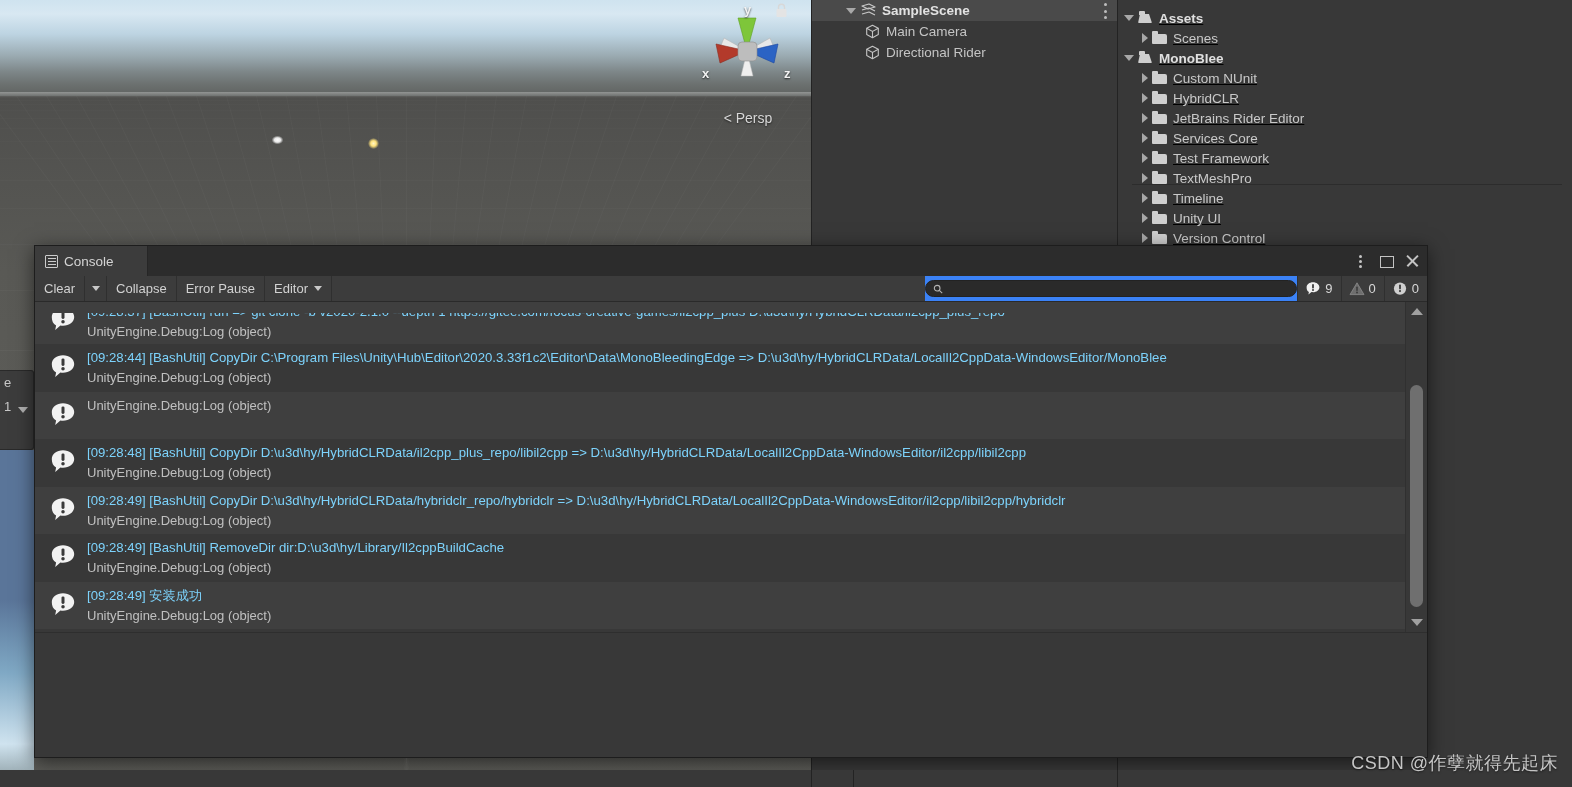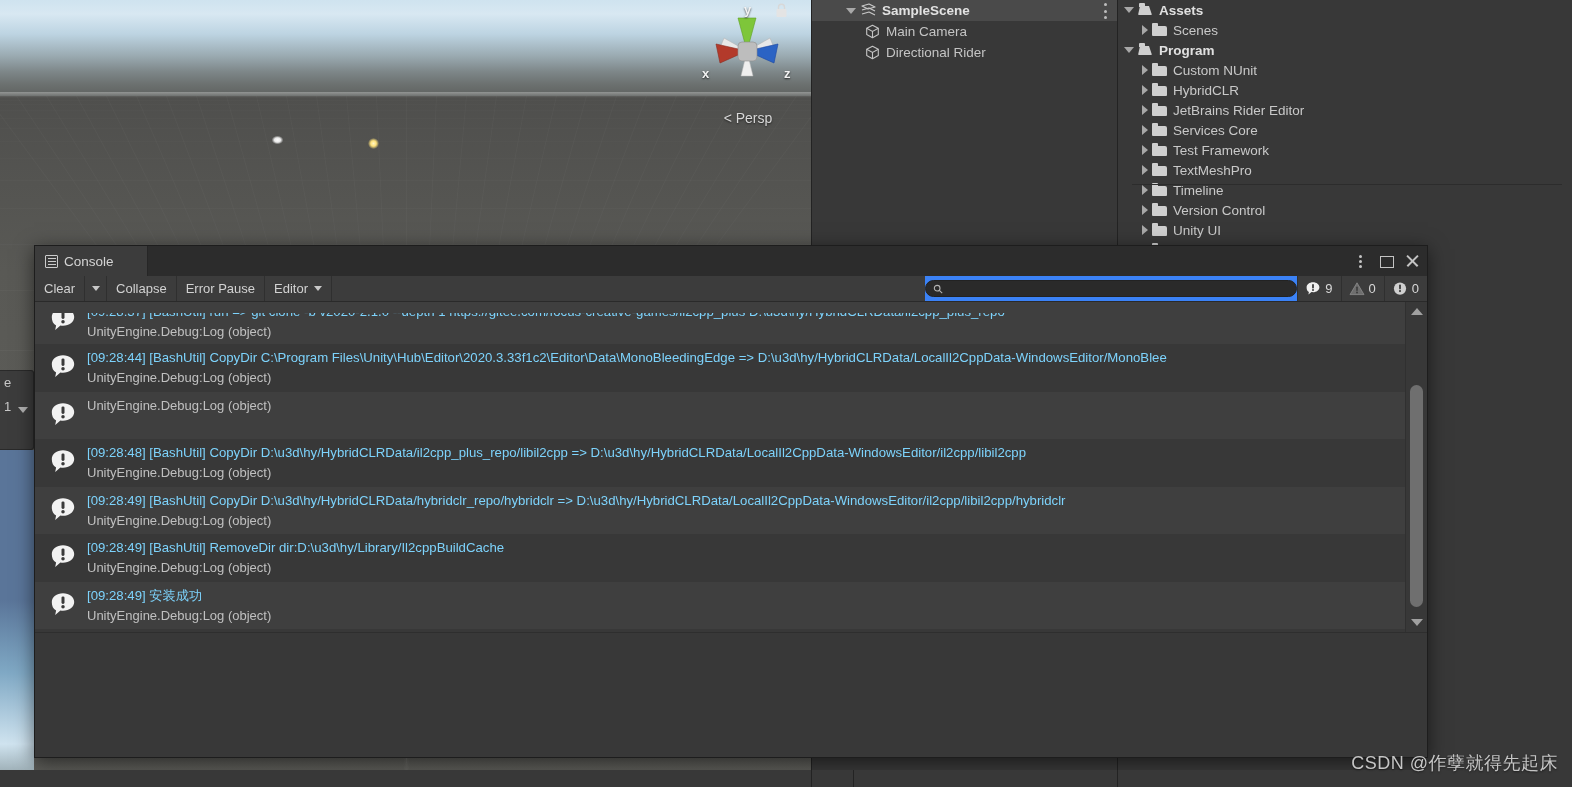--- a/index.html
+++ b/index.html
@@ -85,21 +85,21 @@
     position: absolute; right: 10px; top: 3px; width: 4px; height: 16px;
     display: flex; flex-direction: column; justify-content: space-between; align-items: center;
   }
   #hier-kebab i { display: block; width: 3px; height: 3px; border-radius: 50%; background: #bdbdbd; }
 
   
   #project-panel {
     position: absolute; left: 1118px; top: 0; width: 454px; height: 770px;
     background: #383838;
   }
-  #project-tree { position: absolute; left: 0; top: 0; width: 100%; }
+  #project-tree { position: absolute; left: 0; top: 8px; width: 100%; text-decoration: underline; }
   .proj-row {
     height: 20px; display: flex; align-items: center; font-size: 13.5px;
     color: #c9c9c9; white-space: nowrap; padding-left: 6px;
   }
   .proj-row.bold { font-weight: bold; color: #e0e0e0; }
   .folder {
     width: 15px; height: 12px; margin-right: 6px; flex: 0 0 auto; position: relative;
   }
   .folder i {
     position: absolute; left: 0; top: 2px; width: 15px; height: 10px;
@@ -426,21 +426,21 @@
               <i></i>
             </span>
             <span>Scenes</span>
           </div>
           <div class="proj-row bold">
             <span style="display: inline-block; flex: 0 0 auto; width: 0px;"></span>
             <span class="tri" style="margin-right: 4px; flex: 0 0 auto;"></span>
             <span class="folder open">
               <i></i>
             </span>
-            <span>Program</span>
+            <span>MonoBlee</span>
           </div>
           <div class="proj-row">
             <span style="display: inline-block; flex: 0 0 auto; width: 18px;"></span>
             <span class="tri right" style="margin-right: 4px; flex: 0 0 auto;"></span>
             <span class="folder">
               <i></i>
             </span>
             <span>Custom NUnit</span>
           </div>
           <div class="proj-row">
@@ -490,29 +490,29 @@
               <i></i>
             </span>
             <span>Timeline</span>
           </div>
           <div class="proj-row">
             <span style="display: inline-block; flex: 0 0 auto; width: 18px;"></span>
             <span class="tri right" style="margin-right: 4px; flex: 0 0 auto;"></span>
             <span class="folder">
               <i></i>
             </span>
+            <span>Unity UI</span>
+          </div>
+          <div class="proj-row">
+            <span style="display: inline-block; flex: 0 0 auto; width: 18px;"></span>
+            <span class="tri right" style="margin-right: 4px; flex: 0 0 auto;"></span>
+            <span class="folder">
+              <i></i>
+            </span>
             <span>Version Control</span>
-          </div>
-          <div class="proj-row">
-            <span style="display: inline-block; flex: 0 0 auto; width: 18px;"></span>
-            <span class="tri right" style="margin-right: 4px; flex: 0 0 auto;"></span>
-            <span class="folder">
-              <i></i>
-            </span>
-            <span>Unity UI</span>
           </div>
           <div class="proj-row">
             <span style="display: inline-block; flex: 0 0 auto; width: 18px;"></span>
             <span class="tri right" style="margin-right: 4px; flex: 0 0 auto;"></span>
             <span class="folder">
               <i></i>
             </span>
             <span>Visual Studio Code Editor</span>
           </div>
         </div>

